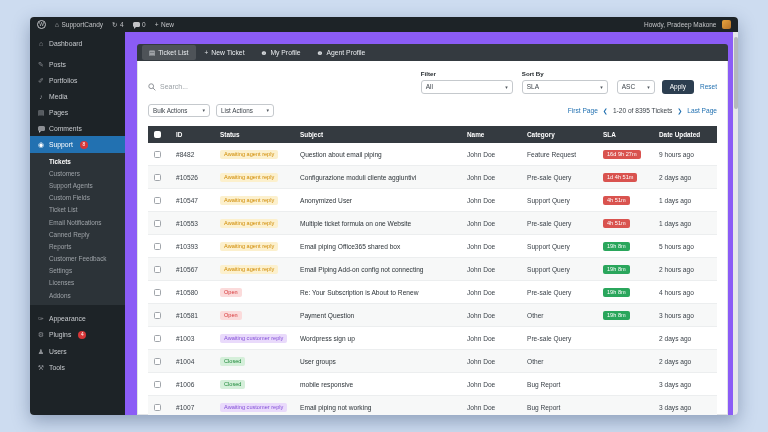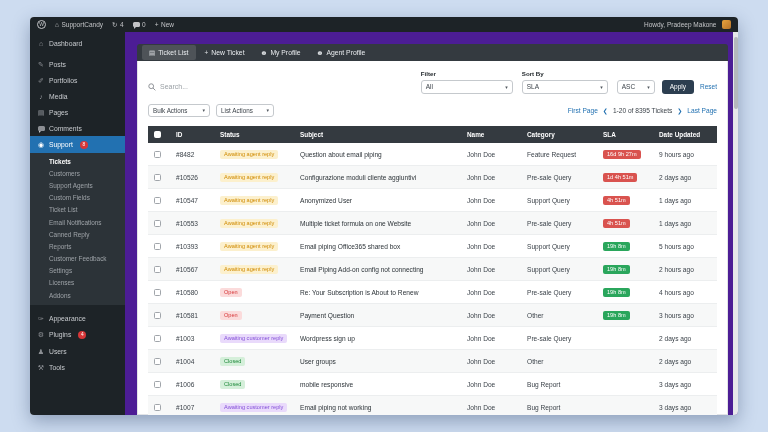--- a/index.html
+++ b/index.html
@@ -40,21 +40,21 @@
   .sbicon { width:8px; flex:0 0 8px; color:#8c8f94; font-size:7px; text-align:center; line-height:1; }
   .sb-item.active-parent { background:#2271b1; color:#fff; }
   .sb-item.active-parent .sbicon { color:#fff; }
   .sb-badge { background:#d63638; color:#fff; font-size:4.8px; min-width:8px; height:8px;
     border-radius:4px; display:inline-flex; align-items:center; justify-content:center; padding:0 1.5px; margin-left:3px; }
   .sb-sep { height:5px; }
   .submenu { background:#2c3338; padding:2px 0 4px; }
   .sm-item { padding:2.6px 7px 2.6px 19px; color:#9ea3a8; font-size:6.4px; }
   .sm-item.current { color:#fff; font-weight:bold; }
   
-  .main { flex:1; min-width:0; background:#4c1d95; position:relative; display:flex; }
+  .main { flex:1; min-width:0; background:#8b5cf6; position:relative; display:flex; }
   .main-inner { flex:1; margin:12px 10px 0 12px; display:flex; flex-direction:column; min-width:0; }
   .tabbar { flex:0 0 17px; background:#343a40; border-radius:3px 3px 0 0;
     display:flex; align-items:center; padding:0 5px; gap:2px; color:#e9ecef; font-size:6.8px; }
   .tab { display:flex; align-items:center; gap:3px; padding:3.5px 7px; border-radius:2px; }
   .tab.active { background:rgba(255,255,255,.13); }
   .ticon { font-size:6.5px; opacity:.92; }
   .panel { flex:1; background:#fff; border:1px solid #e2e4e7; border-top:none;
     padding:9px 10px 0 10px; display:flex; flex-direction:column; min-height:0; }
   
   .row1 { display:flex; align-items:flex-end; }

